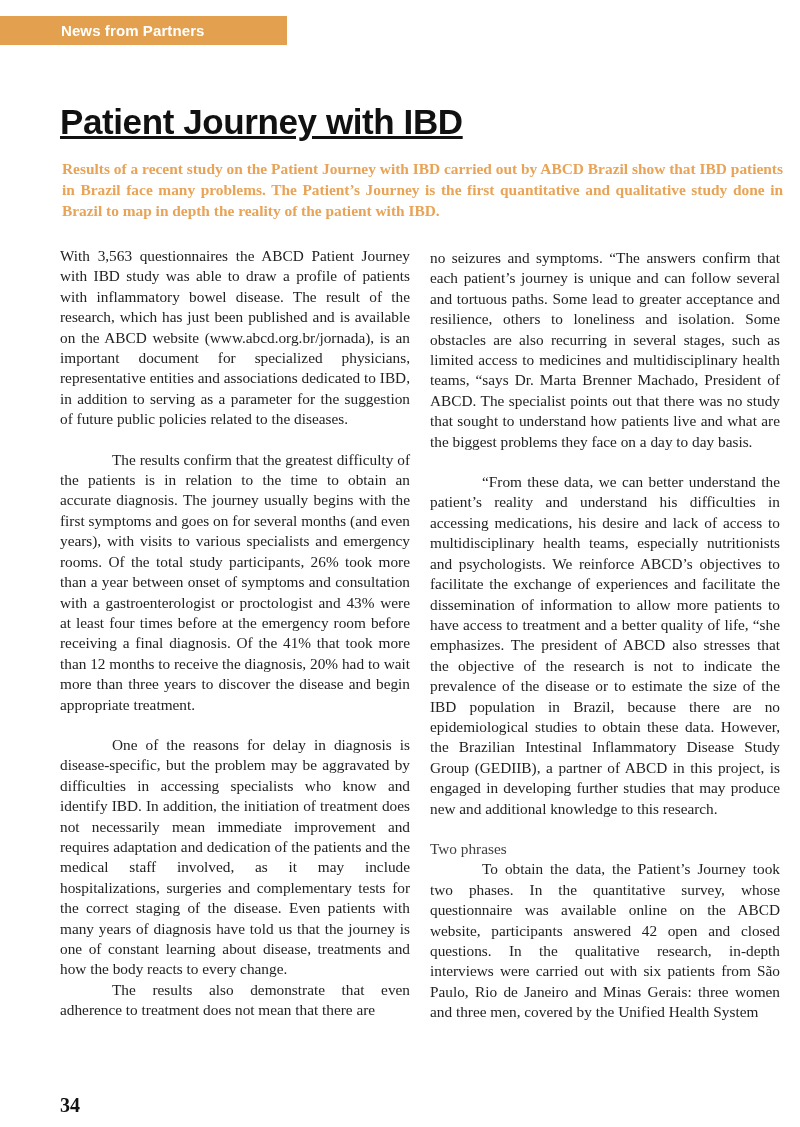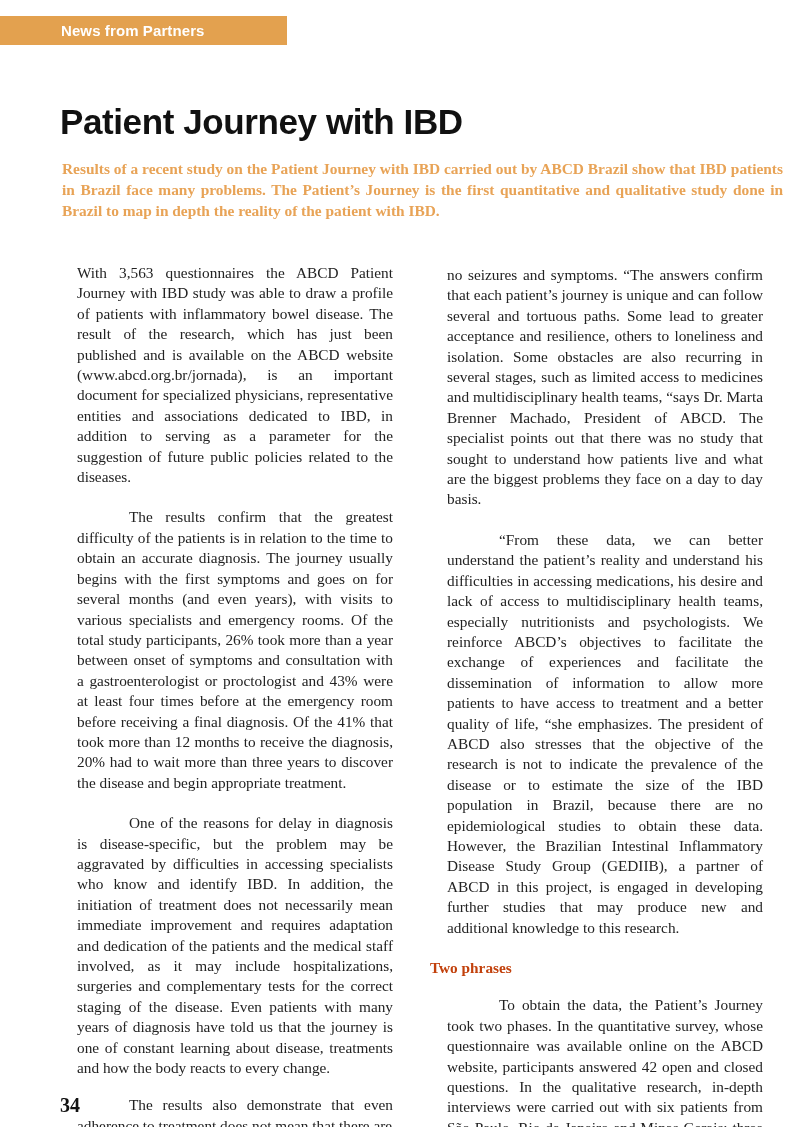--- a/index.html
+++ b/index.html
@@ -38,20 +38,21 @@
       position: absolute;
       left: 60px;
       top: 98px;
       margin: 0;
       font-family: "Liberation Sans", "DejaVu Sans", sans-serif;
       font-weight: bold;
       font-size: 35px;
       line-height: 48px;
       color: #111111;
       letter-spacing: -0.4px;
+      text-decoration: underline;
     }
     .lead {
       position: absolute;
       left: 60px;
       top: 156px;
       width: 721px;
       margin: 2px;
       font-family: "Liberation Serif", "DejaVu Serif", serif;
       font-weight: bold;
       font-size: 15.4px;
@@ -64,34 +65,34 @@
       top: 246px;
       width: 350px;
       font-size: 15.3px;
       line-height: 20.4px;
       text-align: justify;
       color: #222222;
     }
     .col-left { left: 60px; }
     .col-right { left: 430px; width: 350px; top: 248px; }
     .column p {
-      margin: 17px;
+      margin: 0;
     }
     .column p.gap {
       margin-top: 20px;
     }
     .column p.indent {
       text-indent: 52px;
     }
     .subhead {
       margin: 20px 0 0 0;
-      font-weight: bold;
+      font-weight: normal;
       font-size: 15.3px;
       line-height: 20.4px;
-      color: #c2410c;
+      color: #404040;
     }
     .page-number {
       position: absolute;
       left: 60px;
       top: 1094px;
       font-family: "Liberation Serif", "DejaVu Serif", serif;
       font-weight: bold;
       font-size: 20px;
       color: #111111;
     }

